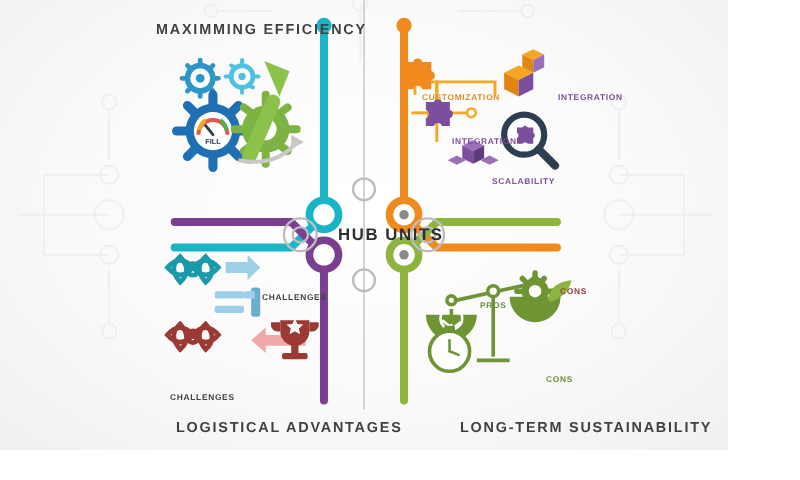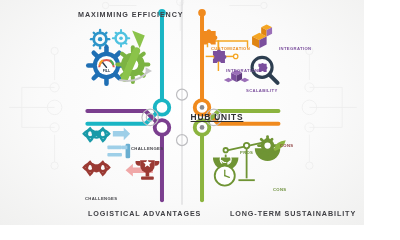--- a/index.html
+++ b/index.html
@@ -20,23 +20,23 @@
   .qtitle{
     position:absolute;
     font-size:7.2px;font-weight:bold;letter-spacing:.9px;
     color:#3f3f44;white-space:nowrap;
   }
   #t-tl{left:78px;top:10px;}
   #t-tr{left:228px;top:10px;}
   #t-bl{left:88px;top:209px;}
   #t-br{left:230px;top:209px;}
   .hub{
-    position:absolute;left:180px;top:112px;width:74px;
-    text-align:center;font-size:8.4px;font-weight:bold;
-    letter-spacing:.8px;color:#2f2f33;white-space:nowrap;text-decoration:underline;
+    position:absolute;left:169px;top:112px;width:74px;
+    text-align:left;font-size:8.4px;font-weight:bold;
+    letter-spacing:.8px;color:#2f2f33;white-space:nowrap;
   }
   
   .nlabel{
     position:absolute;font-size:4.2px;font-weight:bold;
     letter-spacing:.35px;white-space:nowrap;
   }
   .lb-cust{left:211px;top:46px;color:#e98a1d;}
   .lb-int1{left:279px;top:46px;color:#7b4f9d;}
   .lb-int2{left:226px;top:68px;color:#7b4f9d;}
   .lb-scal{left:246px;top:88px;color:#7b4f9d;}

